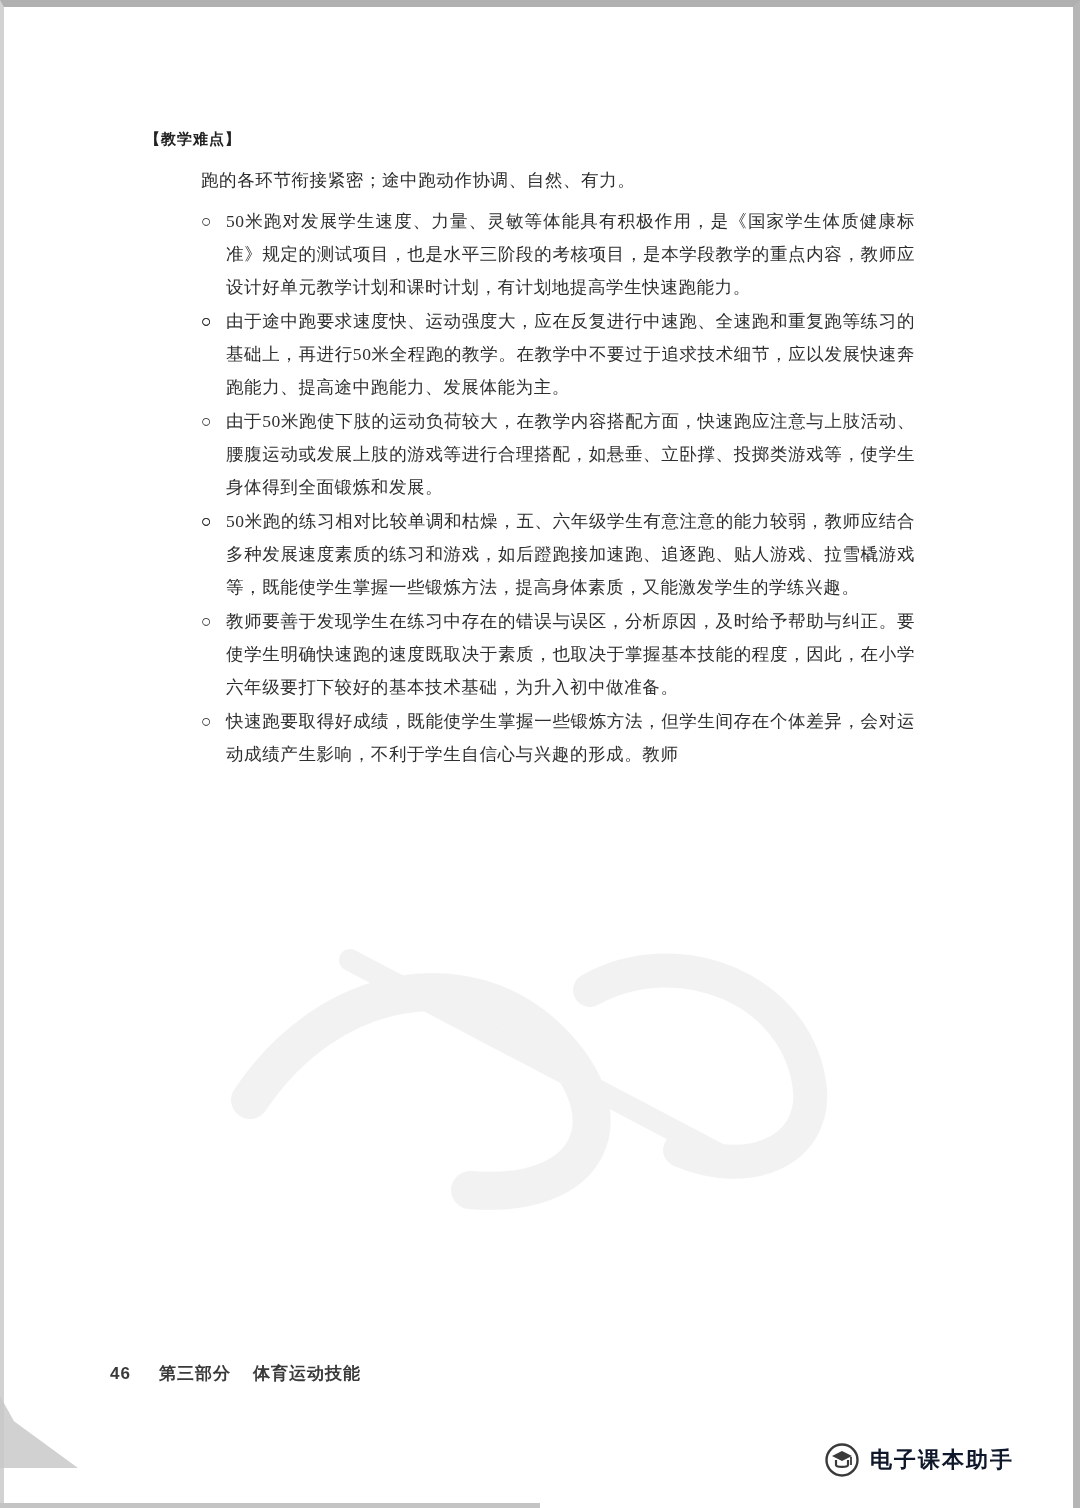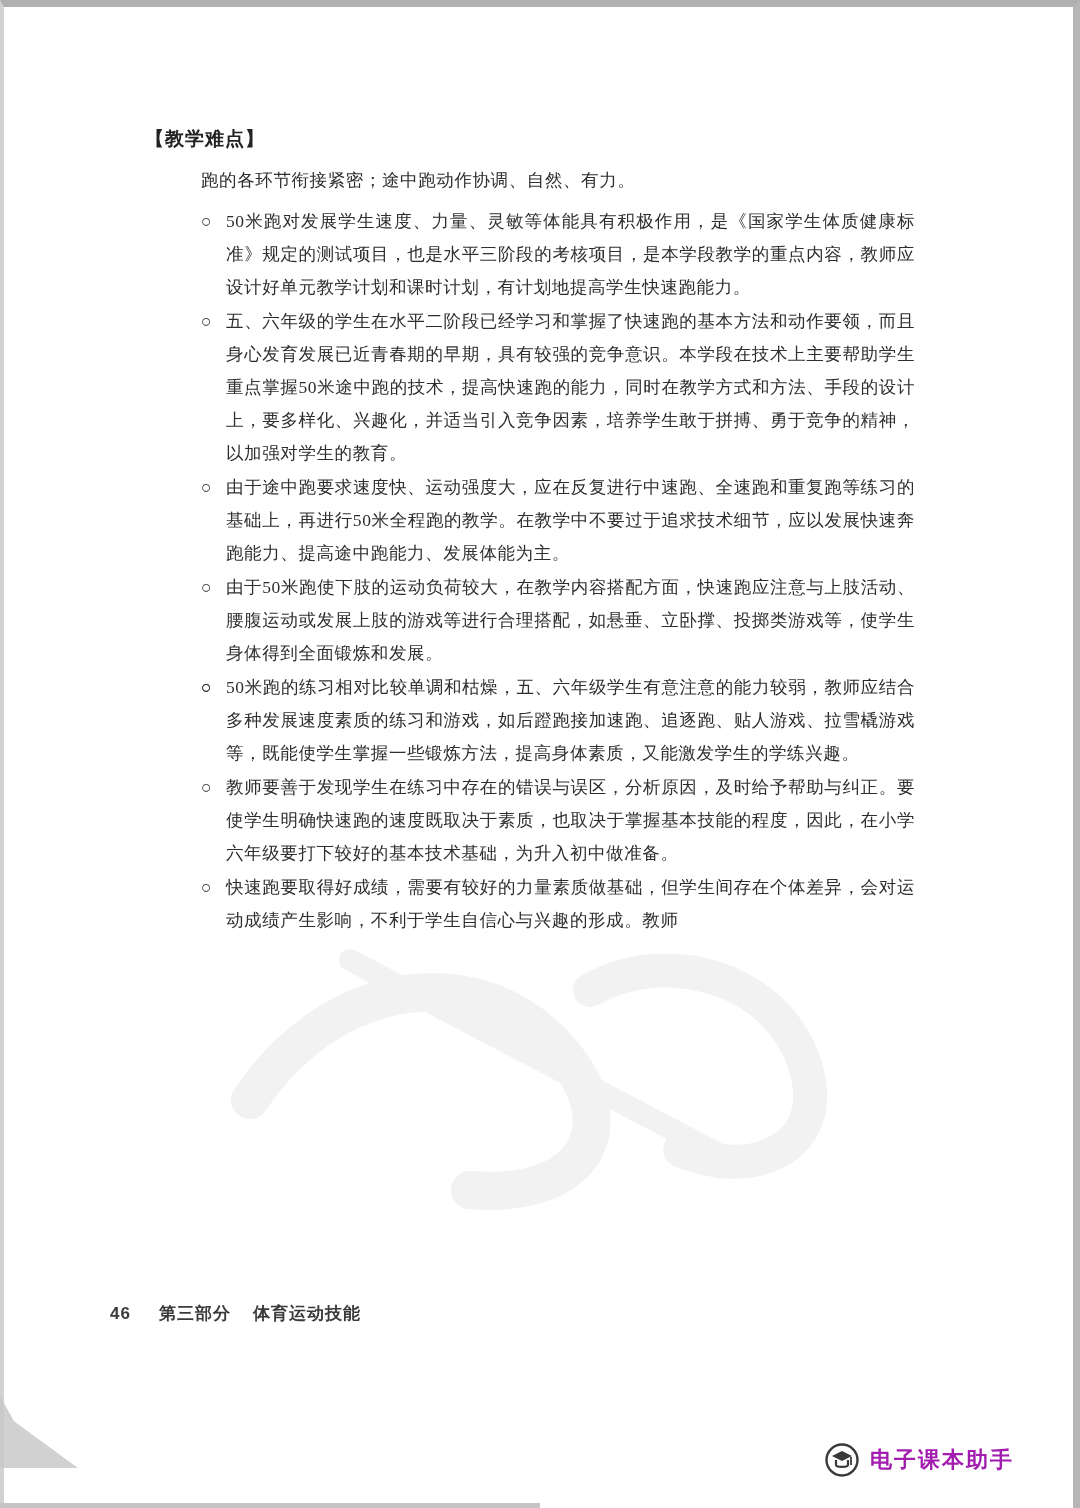--- a/index.html
+++ b/index.html
@@ -29,52 +29,52 @@
     pointer-events:none;
   }
   
   .content{
     position:absolute;left:145px;top:122px;width:792px;
     font-size:17.5px;line-height:33px;letter-spacing:.6px;
     text-align:justify;
   }
   .sec-heading{
     font-family:"Liberation Sans","DejaVu Sans",sans-serif;
-    font-weight:bold;font-size:19px;color:#222;letter-spacing:1px;
+    font-weight:bold;font-size:15px;color:#222;letter-spacing:1px;
     margin:0;
   }
   .difficulty-body{
     margin:9px 0 0 56px;width:700px;
   }
   .sec2{margin-top:40px;}
   .bullet-list{
     list-style:none;margin:8px 0 0 56px;padding:0;width:714px;
   }
   .bullet{
     position:relative;padding-left:25px;margin:0 0 1px 0;
   }
   .bullet .marker{
     position:absolute;left:0;top:0;color:#2e2e2e;
   }
   
   .footer{
-    position:absolute;left:110px;top:1302px;
+    position:absolute;left:110px;top:1362px;
     font-family:"Liberation Sans","DejaVu Sans",sans-serif;
     font-size:17px;color:#3a3a3a;font-weight:600;letter-spacing:1px;
   }
   .footer .pgnum{margin-right:28px;font-weight:600;}
   .footer .part-label{margin-right:22px;}
   
   .brand{
     position:absolute;right:66px;top:1442px;display:flex;align-items:center;gap:10px;
   }
   .brand-icon{width:36px;height:36px;display:block;}
   .brand-name{
     font-family:Liberation Serif, serif;
-    font-size:22px;font-weight:bold;color:#a21caf;letter-spacing:2px;
+    font-size:22px;font-weight:bold;color:#0f172a;letter-spacing:2px;
   }
 </style>
 </head>
 <body>
 
 <div class="scan-frame"></div>
 <div class="bottom-edge"></div>
 <div class="corner-wedge"></div>
 
 <svg class="smudge" viewBox="0 0 640 320">
@@ -89,21 +89,20 @@
   <p class="difficulty-body">跑的各环节衔接紧密；途中跑动作协调、自然、有力。</p>
 
 
   <ul class="bullet-list">
     <li class="bullet">
       <span class="marker">○</span>
       <span class="bullet-text">50米跑对发展学生速度、力量、灵敏等体能具有积极作用，是《国家学生体质健康标准》规定的测试项目，也是水平三阶段的考核项目，是本学段教学的重点内容，教师应设计好单元教学计划和课时计划，有计划地提高学生快速跑能力。</span>
     </li>
     <li class="bullet">
       <span class="marker">○</span>
-      <span class="bullet-text">五、六年级的学生在水平二阶段已经学习和掌握了快速跑的基本方法和动作要领，而且身心发育发展已近青春期的早期，具有较强的竞争意识。本学段在技术上主要帮助学生重点掌握50米途中跑的技术，提高快速跑的能力，同时在教学方式和方法、手段的设计上，要多样化、兴趣化，并适当引入竞争因素，培养学生敢于拼搏、勇于竞争的精神，以加强对学生的教育。</span>
     </li>
     <li class="bullet">
       <span class="marker">○</span>
       <span class="bullet-text">由于途中跑要求速度快、运动强度大，应在反复进行中速跑、全速跑和重复跑等练习的基础上，再进行50米全程跑的教学。在教学中不要过于追求技术细节，应以发展快速奔跑能力、提高途中跑能力、发展体能为主。</span>
     </li>
     <li class="bullet">
       <span class="marker">○</span>
       <span class="bullet-text">由于50米跑使下肢的运动负荷较大，在教学内容搭配方面，快速跑应注意与上肢活动、腰腹运动或发展上肢的游戏等进行合理搭配，如悬垂、立卧撑、投掷类游戏等，使学生身体得到全面锻炼和发展。</span>
     </li>
     <li class="bullet">
@@ -112,21 +111,21 @@
     <li class="bullet">
       <span class="marker">○</span>
       <span class="bullet-text">50米跑的练习相对比较单调和枯燥，五、六年级学生有意注意的能力较弱，教师应结合多种发展速度素质的练习和游戏，如后蹬跑接加速跑、追逐跑、贴人游戏、拉雪橇游戏等，既能使学生掌握一些锻炼方法，提高身体素质，又能激发学生的学练兴趣。</span>
     </li>
     <li class="bullet">
       <span class="marker">○</span>
       <span class="bullet-text">教师要善于发现学生在练习中存在的错误与误区，分析原因，及时给予帮助与纠正。要使学生明确快速跑的速度既取决于素质，也取决于掌握基本技能的程度，因此，在小学六年级要打下较好的基本技术基础，为升入初中做准备。</span>
     </li>
     <li class="bullet">
       <span class="marker">○</span>
-      <span class="bullet-text">快速跑要取得好成绩，需要有较好的力量素质做基础，但学生间存在个体差异，会对运动成绩产生影响，不利于学生自信心与兴趣的形成。教师</span>
+      <span class="bullet-text">快速跑要取得好成绩，既能使学生掌握一些锻炼方法，但学生间存在个体差异，会对运动成绩产生影响，不利于学生自信心与兴趣的形成。教师</span>
     </li>
   </ul>
 
 </div>
 
 <div class="footer">
   <span class="pgnum">46</span><span class="part-label">第三部分</span><span class="part-title">体育运动技能</span>
 </div>
 
 <div class="brand">

